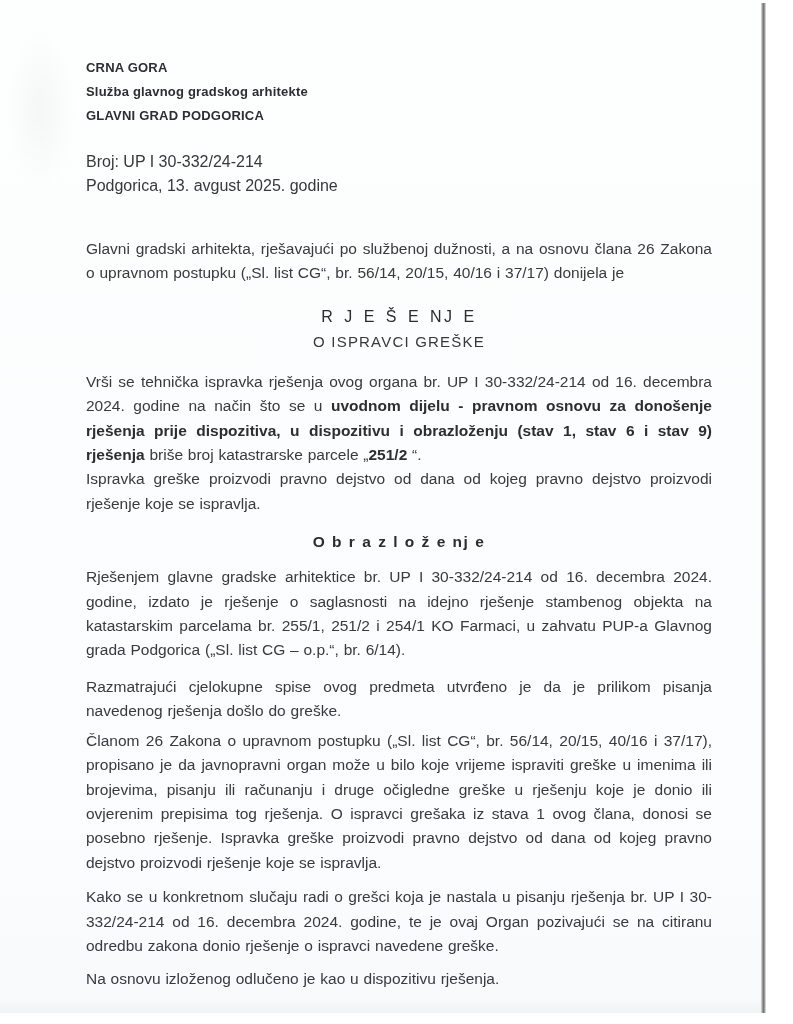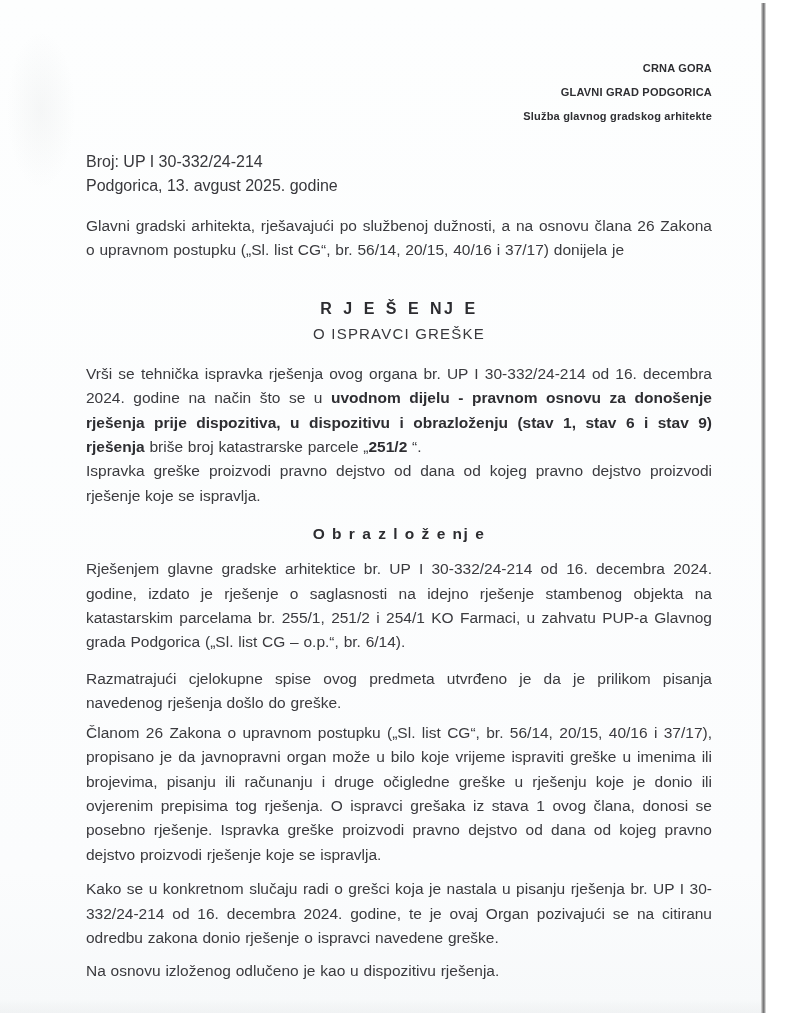--- a/index.html
+++ b/index.html
@@ -55,45 +55,44 @@
     background: linear-gradient(180deg, rgba(150,160,165,0) 0%, rgba(150,160,165,0.10) 100%);
   }
 
   .content {
     position: absolute;
     left: 86px; top: 56px;
     width: 626px;
   }
   .hdr-line {
     font-weight: bold;
-    font-size: 11px;
+    font-size: 13px;
     line-height: 24px;
     color: #2e2e32;
     letter-spacing: 0.2px;
-    text-align: right;
   }
   .meta-block { margin-top: 22px; }
   .meta-line {
     font-size: 16px;
     line-height: 24px;
     color: #38383c;
   }
   .para {
     font-size: 15.5px;
     line-height: 24.4px;
     text-align: justify;
     color: #3a3a3e;
     margin: 0;
     word-spacing: 0.5px;
   }
-  .preamble { margin-top: 16px; }
+  .preamble { margin-top: 39px; }
   .title {
-    margin-top: 34px;
+    margin-top: 19px;
     text-align: center;
-    font-weight: bold;
+    font-weight: normal;
     font-size: 16px;
     line-height: 24px;
     letter-spacing: 2.5px;
     color: #2c2c30;
     word-spacing: 2px;
   }
   .subtitle {
     text-align: center;
     font-size: 15px;
     line-height: 25px;
@@ -121,22 +120,22 @@
 </head>
 <body>
 
 <div class="scan-page">
   <div class="smudge"></div>
 
   <div class="content">
 
     <div>
       <div class="hdr-line">CRNA GORA</div>
+      <div class="hdr-line">Služba glavnog gradskog arhitekte</div>
       <div class="hdr-line">GLAVNI GRAD PODGORICA</div>
-      <div class="hdr-line">Služba glavnog gradskog arhitekte</div>
     </div>
 
     <div class="meta-block">
       <div class="meta-line">Broj: UP I 30-332/24-214</div>
       <div class="meta-line">Podgorica, 13. avgust 2025. godine</div>
     </div>
 
     <p class="para preamble">Glavni gradski arhitekta, rješavajući po službenoj dužnosti, a na osnovu člana 26 Zakona o upravnom postupku („Sl. list CG“, br. 56/14, 20/15, 40/16 i 37/17) donijela je</p>
 
     <div class="title">R J E Š E NJ E</div>

